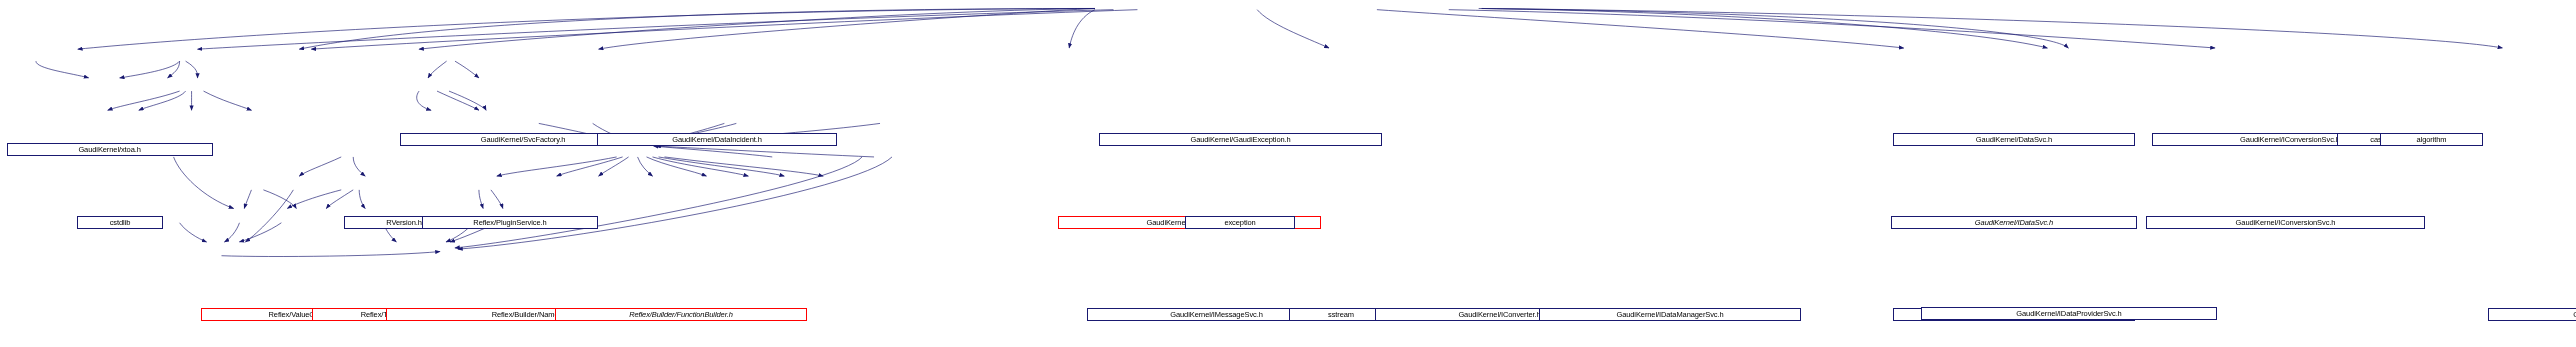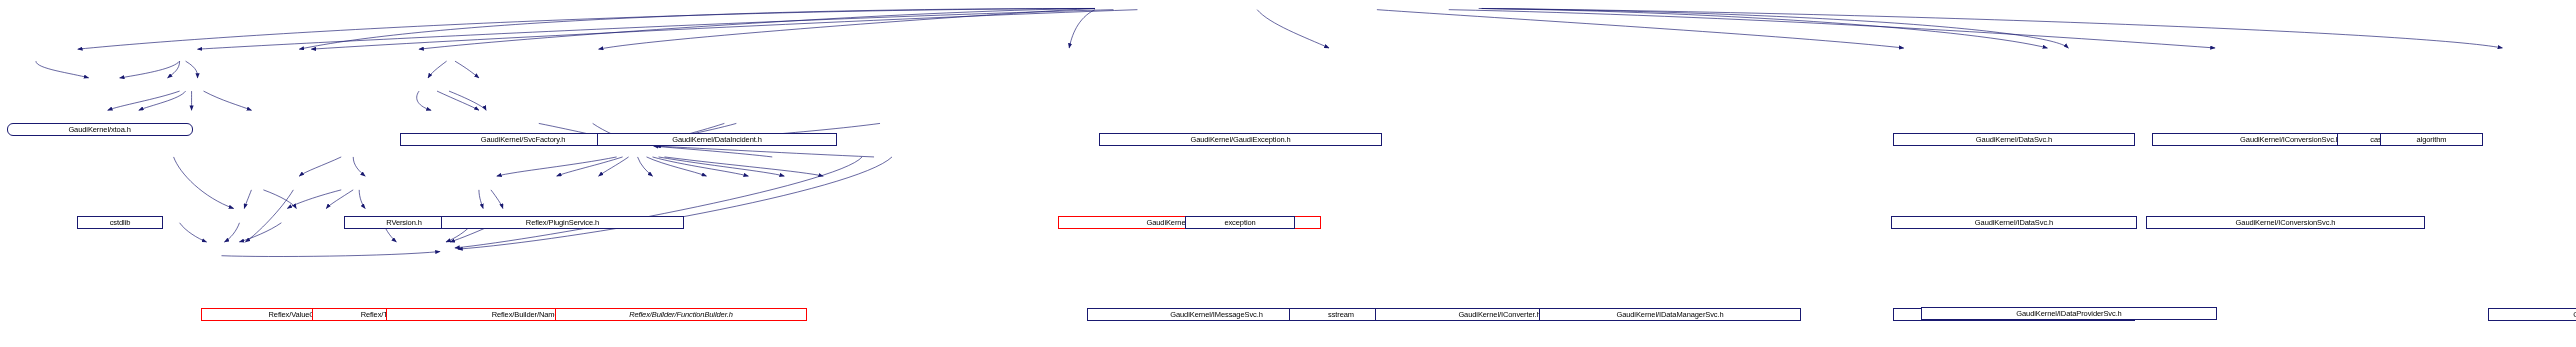--- a/index.html
+++ b/index.html
@@ -125,34 +125,34 @@
       <path d="M640,372 C645,386 655,398 662,404"></path>
       <path d="M790,372 C780,386 760,398 745,404"></path>
       <path d="M830,372 C800,386 770,398 752,404"></path>
       <path d="M370,427 C450,430 650,428 735,420"></path>
       <path d="M1440,262 C1400,310 900,400 760,414"></path>
       <path d="M1490,262 C1430,320 950,402 765,416"></path>
     </g>
   </svg>
 
   <div id="nodes">
-      <div class="node" style="left: 6.6px; top: 123px; width: 186px; border-radius: 6px;">GaudiKernel/xtoa.h</div>
+      <div class="node" style="left: 6.6px; top: 143px; width: 206px;">GaudiKernel/xtoa.h</div>
       <div class="node" style="left: 400px; top: 133px; width: 246px;">GaudiKernel/SvcFactory.h</div>
       <div class="node" style="left: 597px; top: 133px; width: 240px;">GaudiKernel/DataIncident.h</div>
       <div class="node" style="left: 1099px; top: 133px; width: 283px;">GaudiKernel/GaudiException.h</div>
       <div class="node" style="left: 1893px; top: 133px; width: 242px;">GaudiKernel/DataSvc.h</div>
       <div class="node" style="left: 2152px; top: 133px; width: 276px;">GaudiKernel/IConversionSvc.h</div>
       <div class="node" style="left: 2337px; top: 133px; width: 90px;">cassert</div>
       <div class="node" style="left: 2380px; top: 133px; width: 103px;">algorithm</div>
       <div class="node" style="left: 77px; top: 216px; width: 86px;">cstdlib</div>
       <div class="node" style="left: 344px; top: 216px; width: 120px;">RVersion.h</div>
-      <div class="node" style="left: 422px; top: 216px; width: 243px; margin-left: 19px;">Reflex/PluginService.h</div>
+      <div class="node" style="left: 422px; top: 216px; width: 176px;">Reflex/PluginService.h</div>
       <div class="node red" style="left: 1058px; top: 216px; width: 263px;">GaudiKernel/MsgStream.h</div>
       <div class="node" style="left: 1185px; top: 216px; width: 110px;">exception</div>
-      <div class="node" style="left: 1891px; top: 216px; width: 246px;">GaudiKernel/IDataSvc.h</div>
+      <div class="node" style="left: 1891px; top: 216px; width: 246px; font-style: italic;">GaudiKernel/IDataSvc.h</div>
       <div class="node" style="left: 2146px; top: 216px; width: 279px;">GaudiKernel/IConversionSvc.h</div>
       <div class="node red" style="left: 201px; top: 308px; width: 203px;">Reflex/ValueObject.h</div>
       <div class="node red" style="left: 312px; top: 308px; width: 143px;">Reflex/Tools.h</div>
       <div class="node red" style="left: 386px; top: 308px; width: 326px;">Reflex/Builder/NamespaceBuilder.h</div>
       <div class="node red" style="left: 555px; top: 308px; width: 252px; font-style: italic;">Reflex/Builder/FunctionBuilder.h</div>
       <div class="node" style="left: 1087px; top: 308px; width: 259px;">GaudiKernel/IMessageSvc.h</div>
       <div class="node" style="left: 1289px; top: 308px; width: 93px; padding-left: 14px;">sstream</div>
       <div class="node" style="left: 1375px; top: 308px; width: 249px;">GaudiKernel/IConverter.h</div>
       <div class="node" style="left: 1501px; top: 308px; width: 262px; margin-left: 38px;">GaudiKernel/IDataManagerSvc.h</div>
       <div class="node" style="left: 1893px; top: 308px; width: 242px;">GaudiKernel/DataSvc.h</div>

